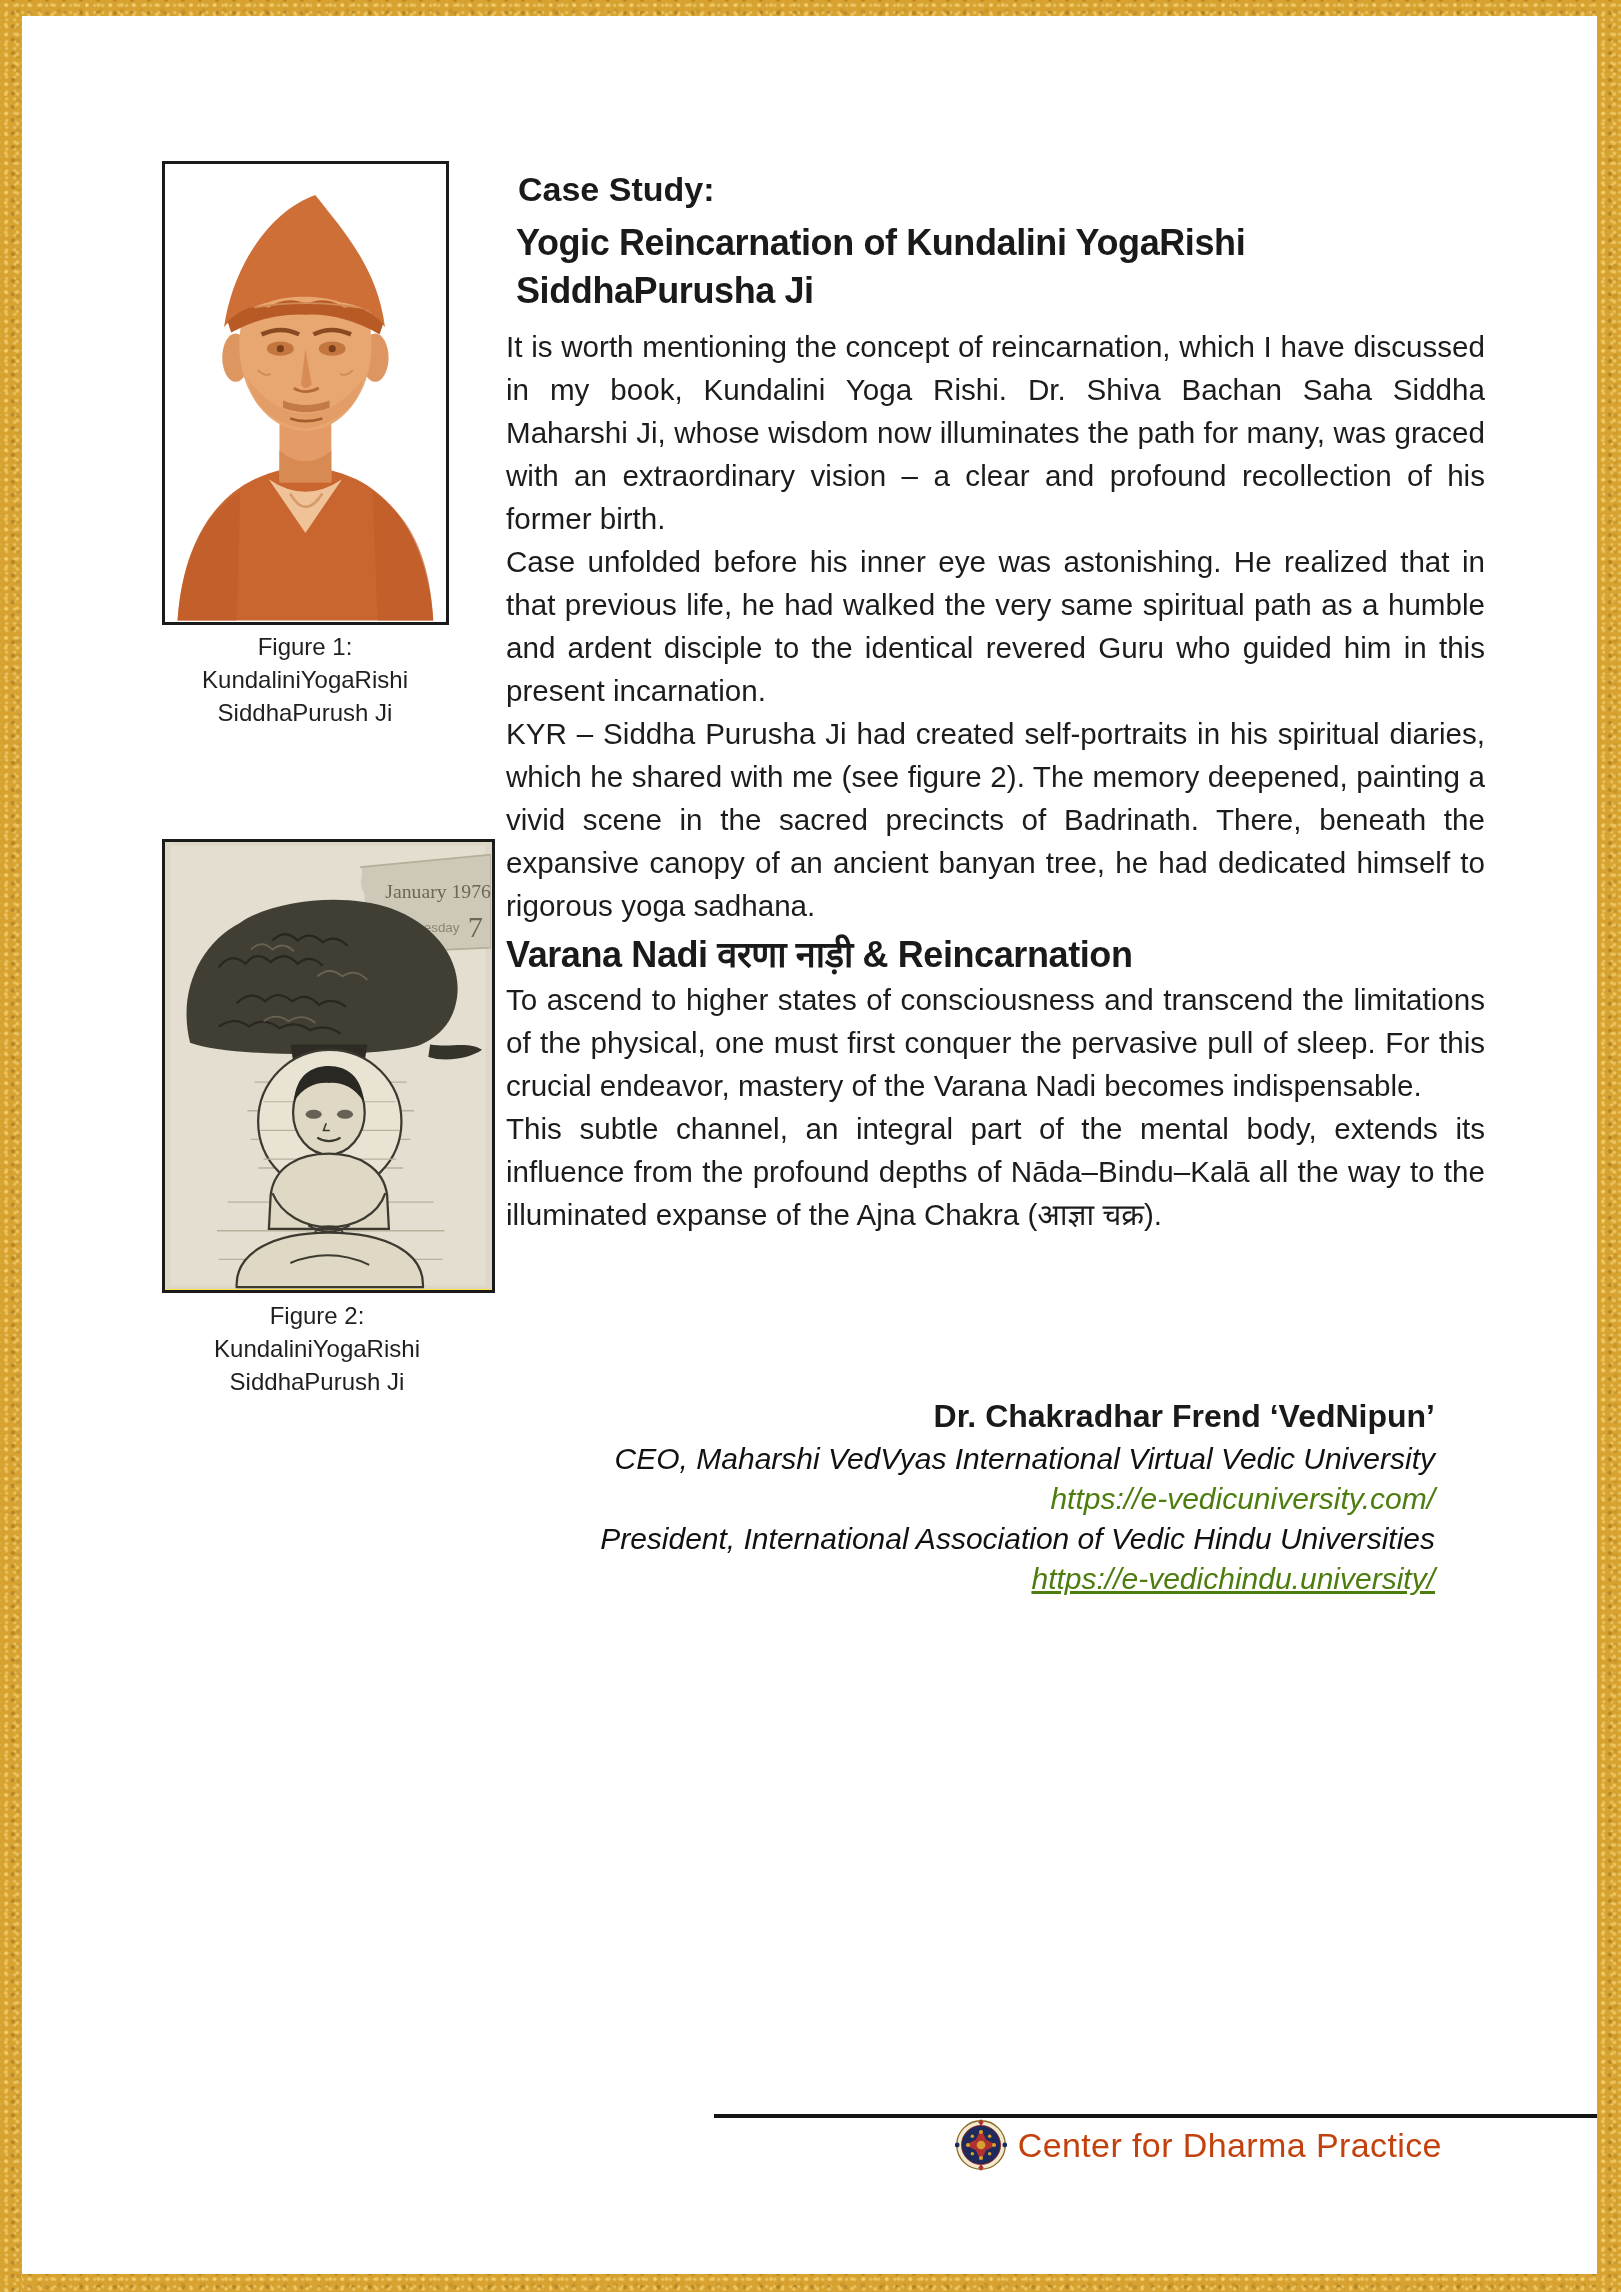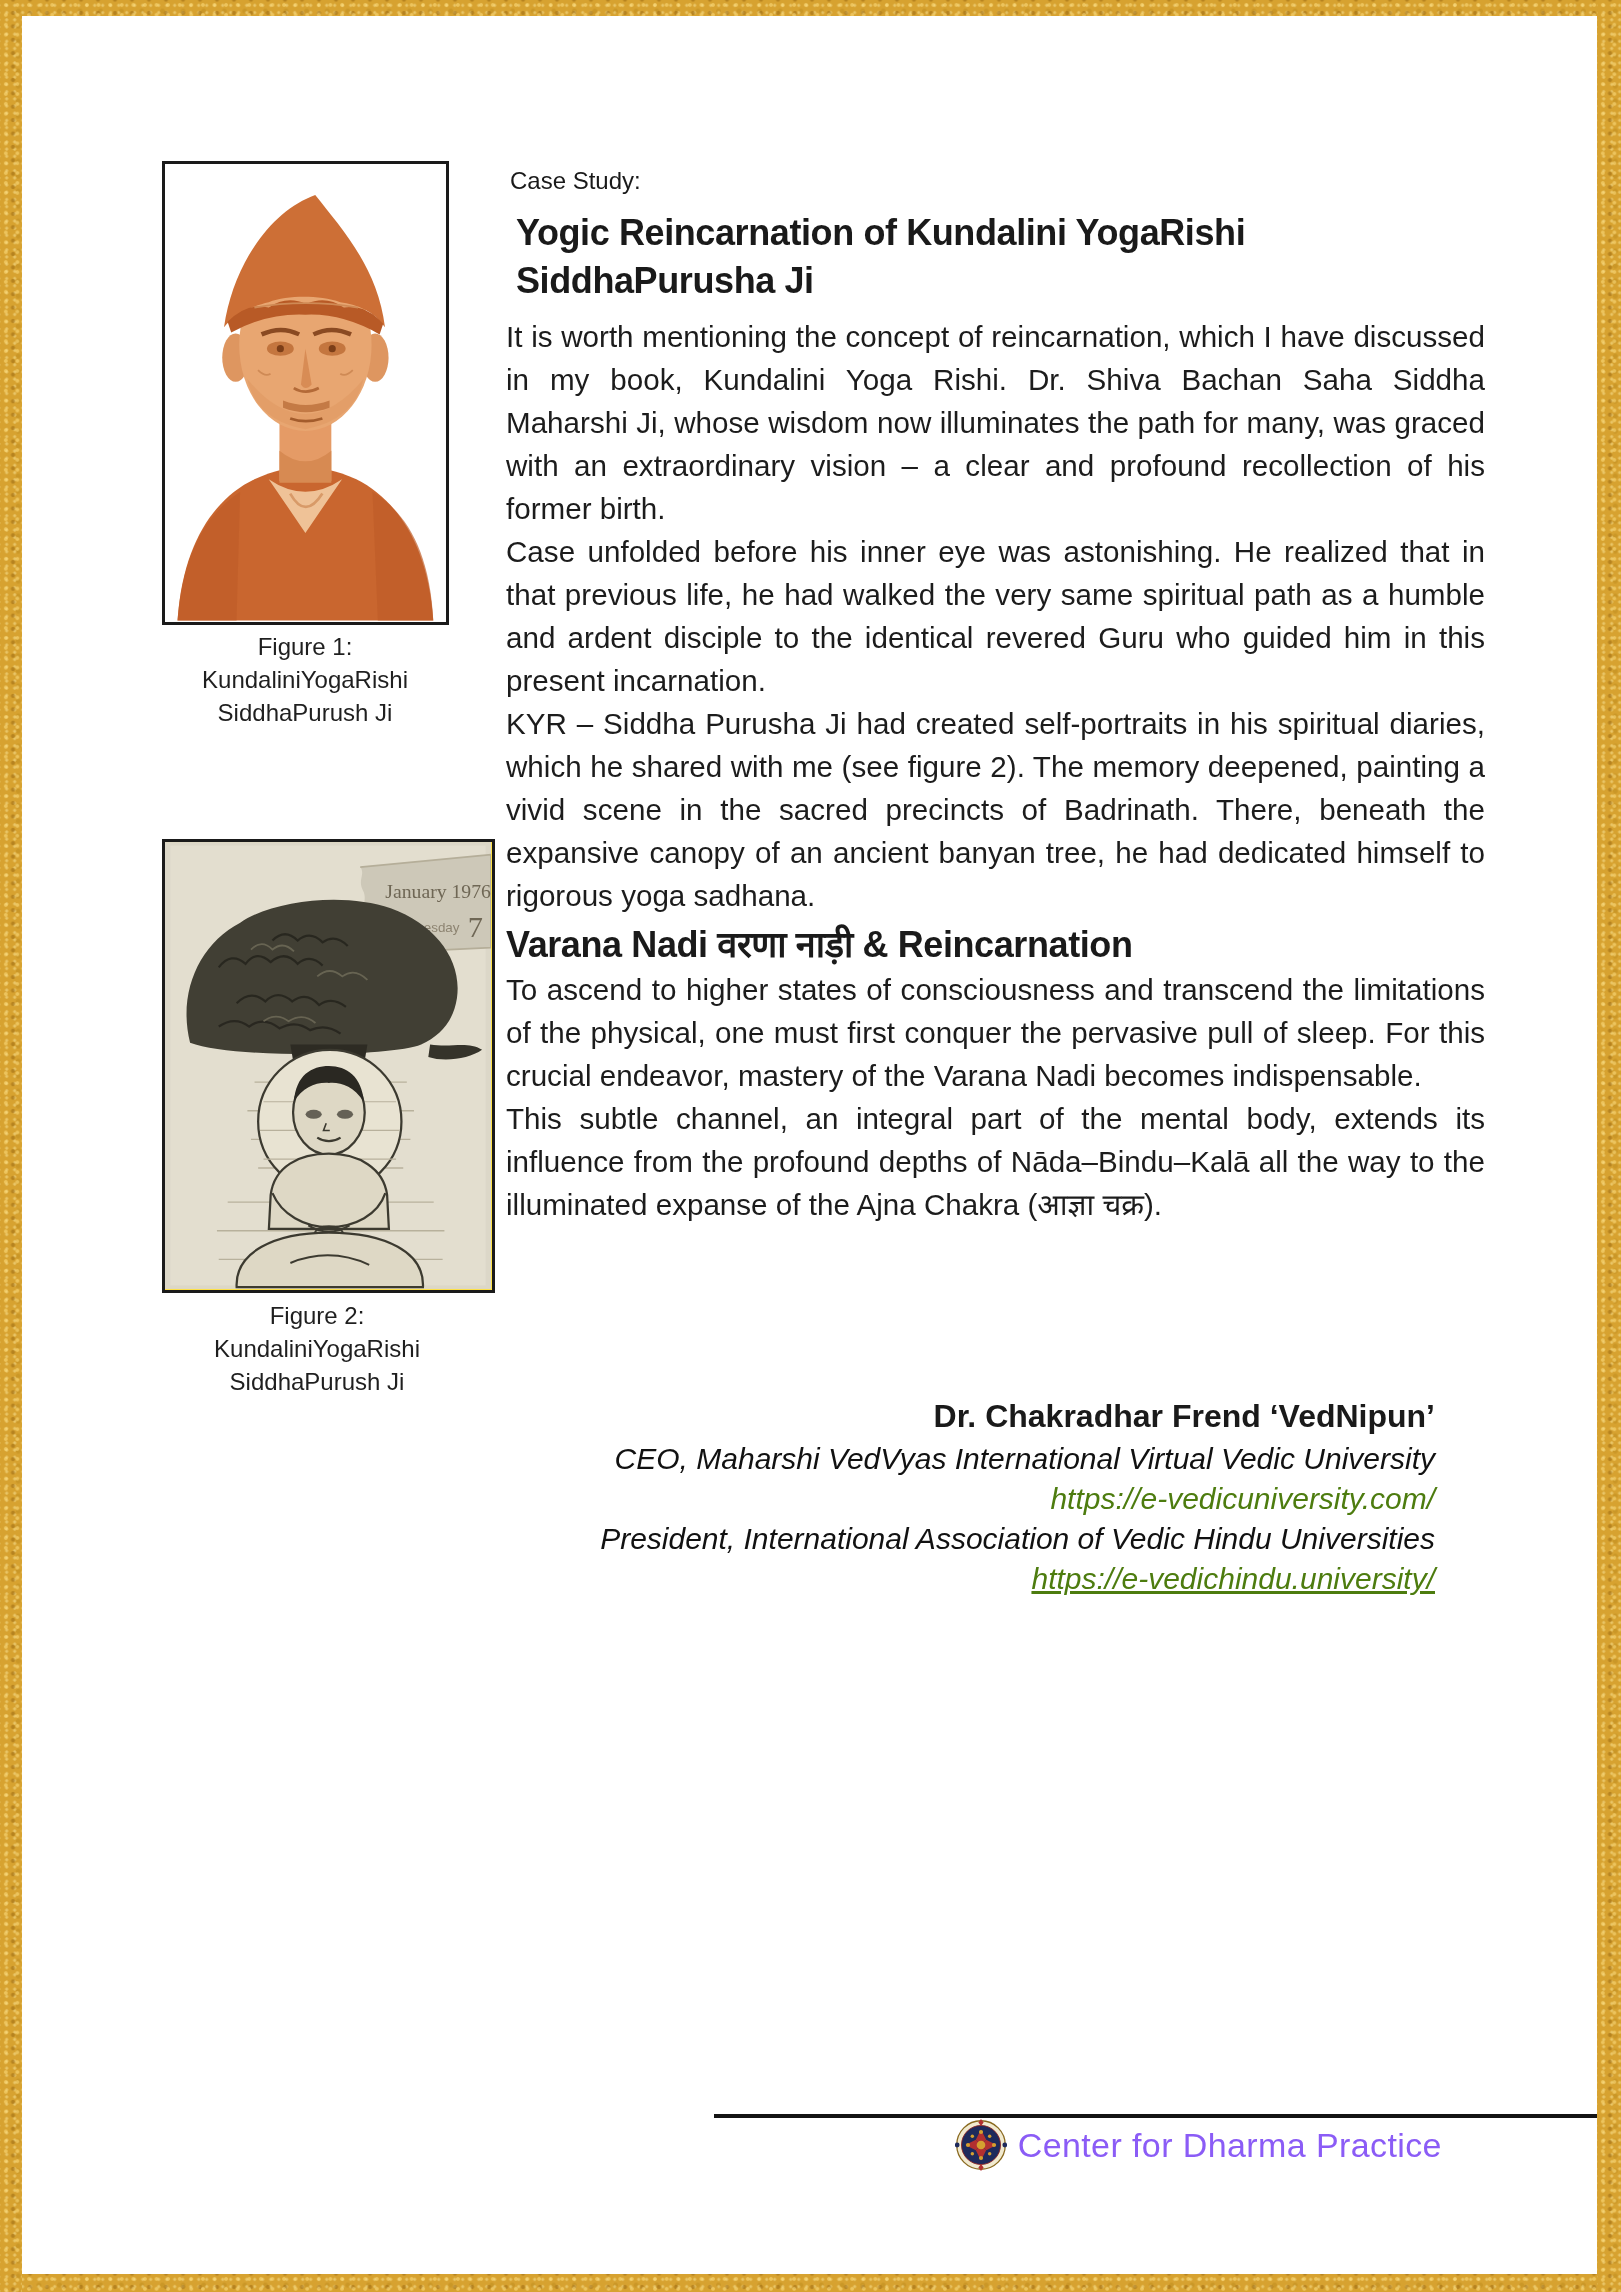--- a/index.html
+++ b/index.html
@@ -28,21 +28,21 @@
   .fig1-box{left:162px;top:161px;width:287px;height:464px;}
   .fig2-box{left:162px;top:839px;width:333px;height:454px;background:#fde047;}
   .fig-cap{position:absolute;text-align:center;font-size:24px;line-height:33px;
       color:#1f1f1f;z-index:2;}
   .fig-cap span{display:block;}
   .cap1{left:135px;top:630px;width:340px;}
   .cap2{left:147px;top:1299px;width:340px;}
 
   
   .article{position:absolute;left:506px;top:159px;width:979px;z-index:2;}
-  .kicker{font-weight:normal;font-size:24px;line-height:36px;margin:4px;}
+  .kicker{font-weight:bold;font-size:34px;line-height:36px;margin:12px;}
   .title{font-weight:bold;font-size:36px;line-height:48px;margin:10px;
       letter-spacing:-0.4px;}
   .article p.body-p{font-size:29.6px;line-height:43px;text-align:justify;
       margin:0;color:#1c1c1c;}
   .h2{font-weight:bold;font-size:36px;line-height:47px;margin:3.6px 0 0 0;
       letter-spacing:-0.4px;}
 
   
   .signature{position:absolute;right:186px;top:1394px;width:1119px;
       text-align:right;z-index:2;}
@@ -50,21 +50,21 @@
   .sig-role{font-style:italic;font-size:30px;line-height:40px;margin:0;color:#111;}
   .sig-url{display:block;font-style:italic;font-size:30px;line-height:40px;
       color:#4d7c0f;text-decoration:none;}
   .sig-url.u{text-decoration:underline;}
 
   
   .footer-line{position:absolute;left:714px;top:2114px;width:883px;height:3.6px;
       background:#141414;z-index:2;}
   .footer{position:absolute;left:955px;top:2117px;height:56px;display:flex;
       align-items:center;gap:10.7px;z-index:2;}
-  .footer-text{font-size:34px;color:#8b5cf6;letter-spacing:0.4px;}
+  .footer-text{font-size:34px;color:#c2410c;letter-spacing:0.4px;}
 </style>
 </head>
 <body>
 
 <div class="page-white"></div>
 <div class="gf gf-top"></div>
 <div class="gf gf-bottom"></div>
 <div class="gf gf-left"></div>
 <div class="gf gf-right"></div>
 

